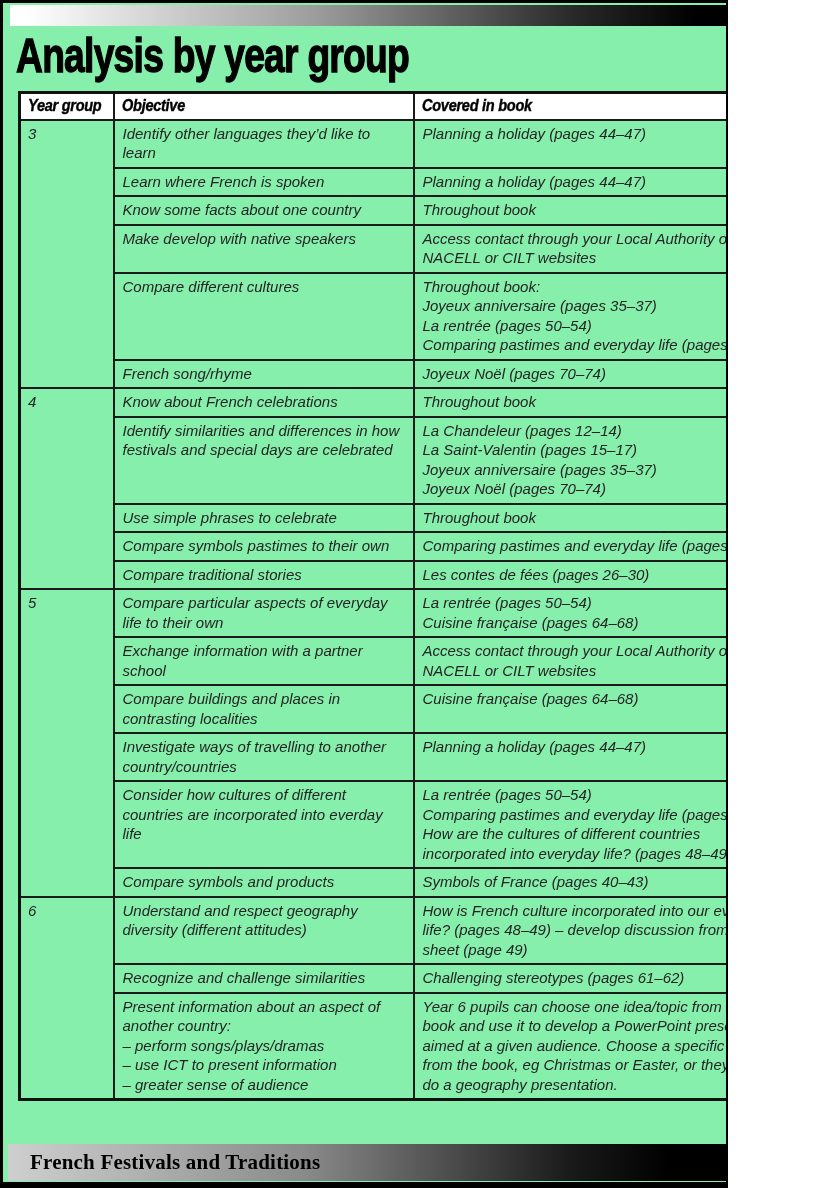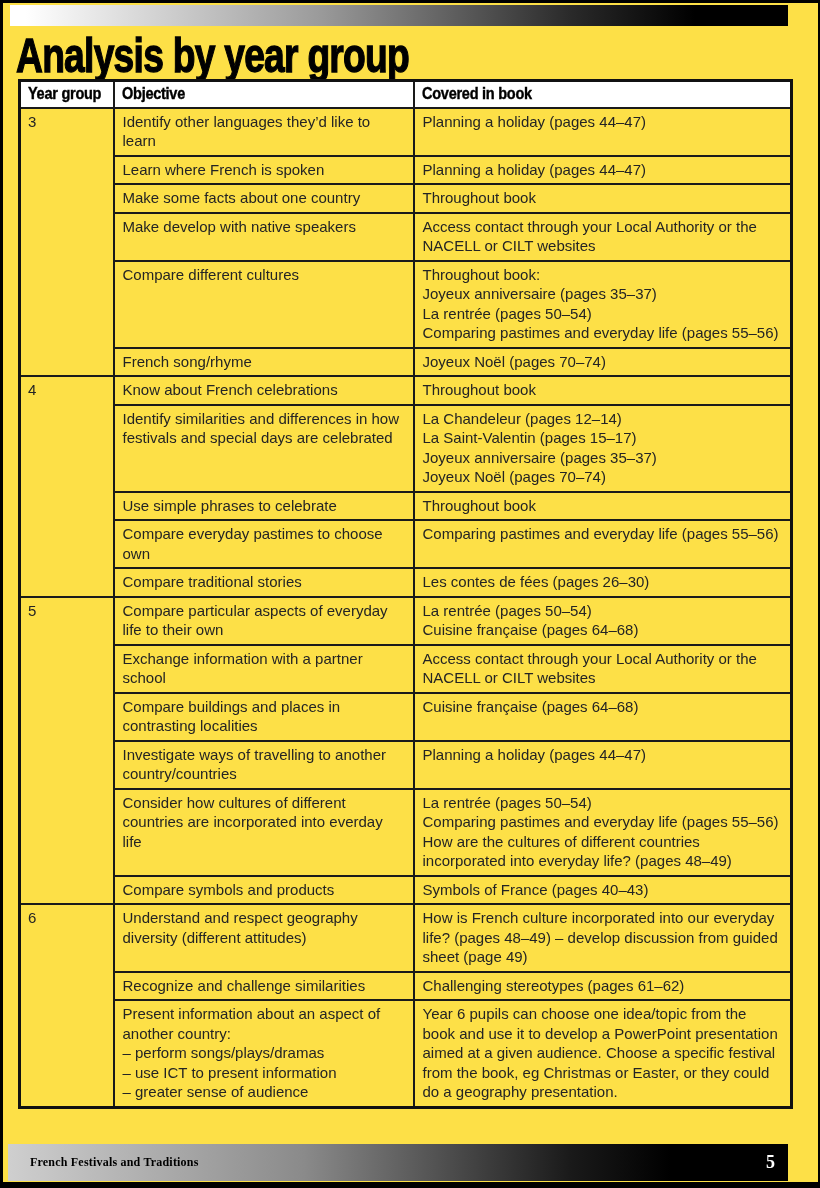--- a/index.html
+++ b/index.html
@@ -1,34 +1,34 @@
 <!DOCTYPE html>
 <html><head>
 <meta charset="utf-8">
 <style>
   * { margin:0; padding:0; box-sizing:border-box; }
   html,body { background:#ffffff; }
   .page {
-    position:relative; width:820px; height:1188px; background:#fde047;
+    position:relative; width:728px; height:1188px; background:#86efac;
     border-top:3px solid #000; border-left:3px solid #000; border-right:2px solid #000;
     font-family:"Liberation Sans", sans-serif; color:#242424; overflow:hidden;
   }
   .top-bar {
     position:absolute; left:7px; top:2px; width:778px; height:21px;
     background:linear-gradient(to right,#ffffff 2%,#9a9a9a 40%,#2a2a2a 72%,#000000 88%);
   }
   .title {
     position:absolute; left:13px; top:27px; color:#000;
     font-size:49px; font-weight:bold; line-height:1.05; letter-spacing:-1px;
     transform:scaleX(0.76); transform-origin:0 0; white-space:nowrap;
     -webkit-text-stroke:1.3px #000;
   }
   table.analysis-table {
-    position:absolute; left:15px; top:76px; width:772px;
-    border-collapse:collapse; table-layout:fixed; border:3px solid #111;
+    position:absolute; left:15px; top:88px; width:772px;
+    border-collapse:collapse; table-layout:fixed; border:3px solid #111;font-style:italic;
   }
   .analysis-table col.c1 { width:94px; }
   .analysis-table col.c2 { width:300px; }
   .analysis-table col.c3 { width:378px; }
   .analysis-table th, .analysis-table td {
     border:2px solid #1a1a1a; text-align:left; vertical-align:top;
   }
   .analysis-table th { height:27px; vertical-align:middle; padding:2px 7px 3px; background:#fff; }
   .analysis-table th .cond {
     display:inline-block; font-size:16.5px; font-weight:bold; color:#000;
@@ -39,21 +39,21 @@
     padding:3px 8px 4px; font-size:15px; line-height:19.5px; white-space:pre-line;
   }
   .analysis-table td.year-cell { padding-left:7px; }
   .footer-bar {
     position:absolute; left:5px; bottom:7px; width:780px; height:37px;
     background:linear-gradient(to right,#cfcfcf,#8a8a8a 38%,#1a1a1a 72%,#000000 85%);
     display:flex; align-items:center;
     font-family:"Liberation Serif", serif;
   }
   .footer-text { padding-left:22px; }
-  .book-title { font-weight:bold; font-size:12px; line-height:17px; color:#000; letter-spacing:0.2px; }
+  .book-title { font-weight:bold; font-size:21px; line-height:17px; color:#000; letter-spacing:0.2px; }
   .copyright { font-style:italic; font-size:12.5px; line-height:14px; color:#111; }
   .page-number { margin-left:auto; padding-right:13px; color:#ffffff; font-weight:bold; font-size:18px; }
   .bottom-strip { position:absolute; left:0; bottom:0; width:100%; height:6px; background:#000; }
 </style>
 </head>
 <body>
 
 <div class="page">
 
   <div class="top-bar"></div>
@@ -83,21 +83,21 @@
         <tr>
           <td rowspan="6" class="year-cell">3</td>
           <td>Identify other languages they’d like to learn</td>
           <td>Planning a holiday (pages 44–47)</td>
         </tr>
         <tr>
           <td>Learn where French is spoken</td>
           <td>Planning a holiday (pages 44–47)</td>
         </tr>
         <tr>
-          <td>Make some facts about one country</td>
+          <td>Know some facts about one country</td>
           <td>Throughout book</td>
         </tr>
         <tr>
           <td>Make develop with native speakers</td>
           <td>Access contact through your Local Authority or the NACELL or CILT websites</td>
         </tr>
         <tr>
           <td>Compare different cultures</td>
           <td>Throughout book:
 Joyeux anniversaire (pages 35–37)
@@ -118,21 +118,21 @@
           <td>La Chandeleur (pages 12–14)
 La Saint-Valentin (pages 15–17)
 Joyeux anniversaire (pages 35–37)
 Joyeux Noël (pages 70–74)</td>
         </tr>
         <tr>
           <td>Use simple phrases to celebrate</td>
           <td>Throughout book</td>
         </tr>
         <tr>
-          <td>Compare everyday pastimes to choose own</td>
+          <td>Compare symbols pastimes to their own</td>
           <td>Comparing pastimes and everyday life (pages 55–56)</td>
         </tr>
         <tr>
           <td>Compare traditional stories</td>
           <td>Les contes de fées (pages 26–30)</td>
         </tr>
         <tr>
           <td rowspan="6" class="year-cell">5</td>
           <td>Compare particular aspects of everyday life to their own</td>
           <td>La rentrée (pages 50–54)

